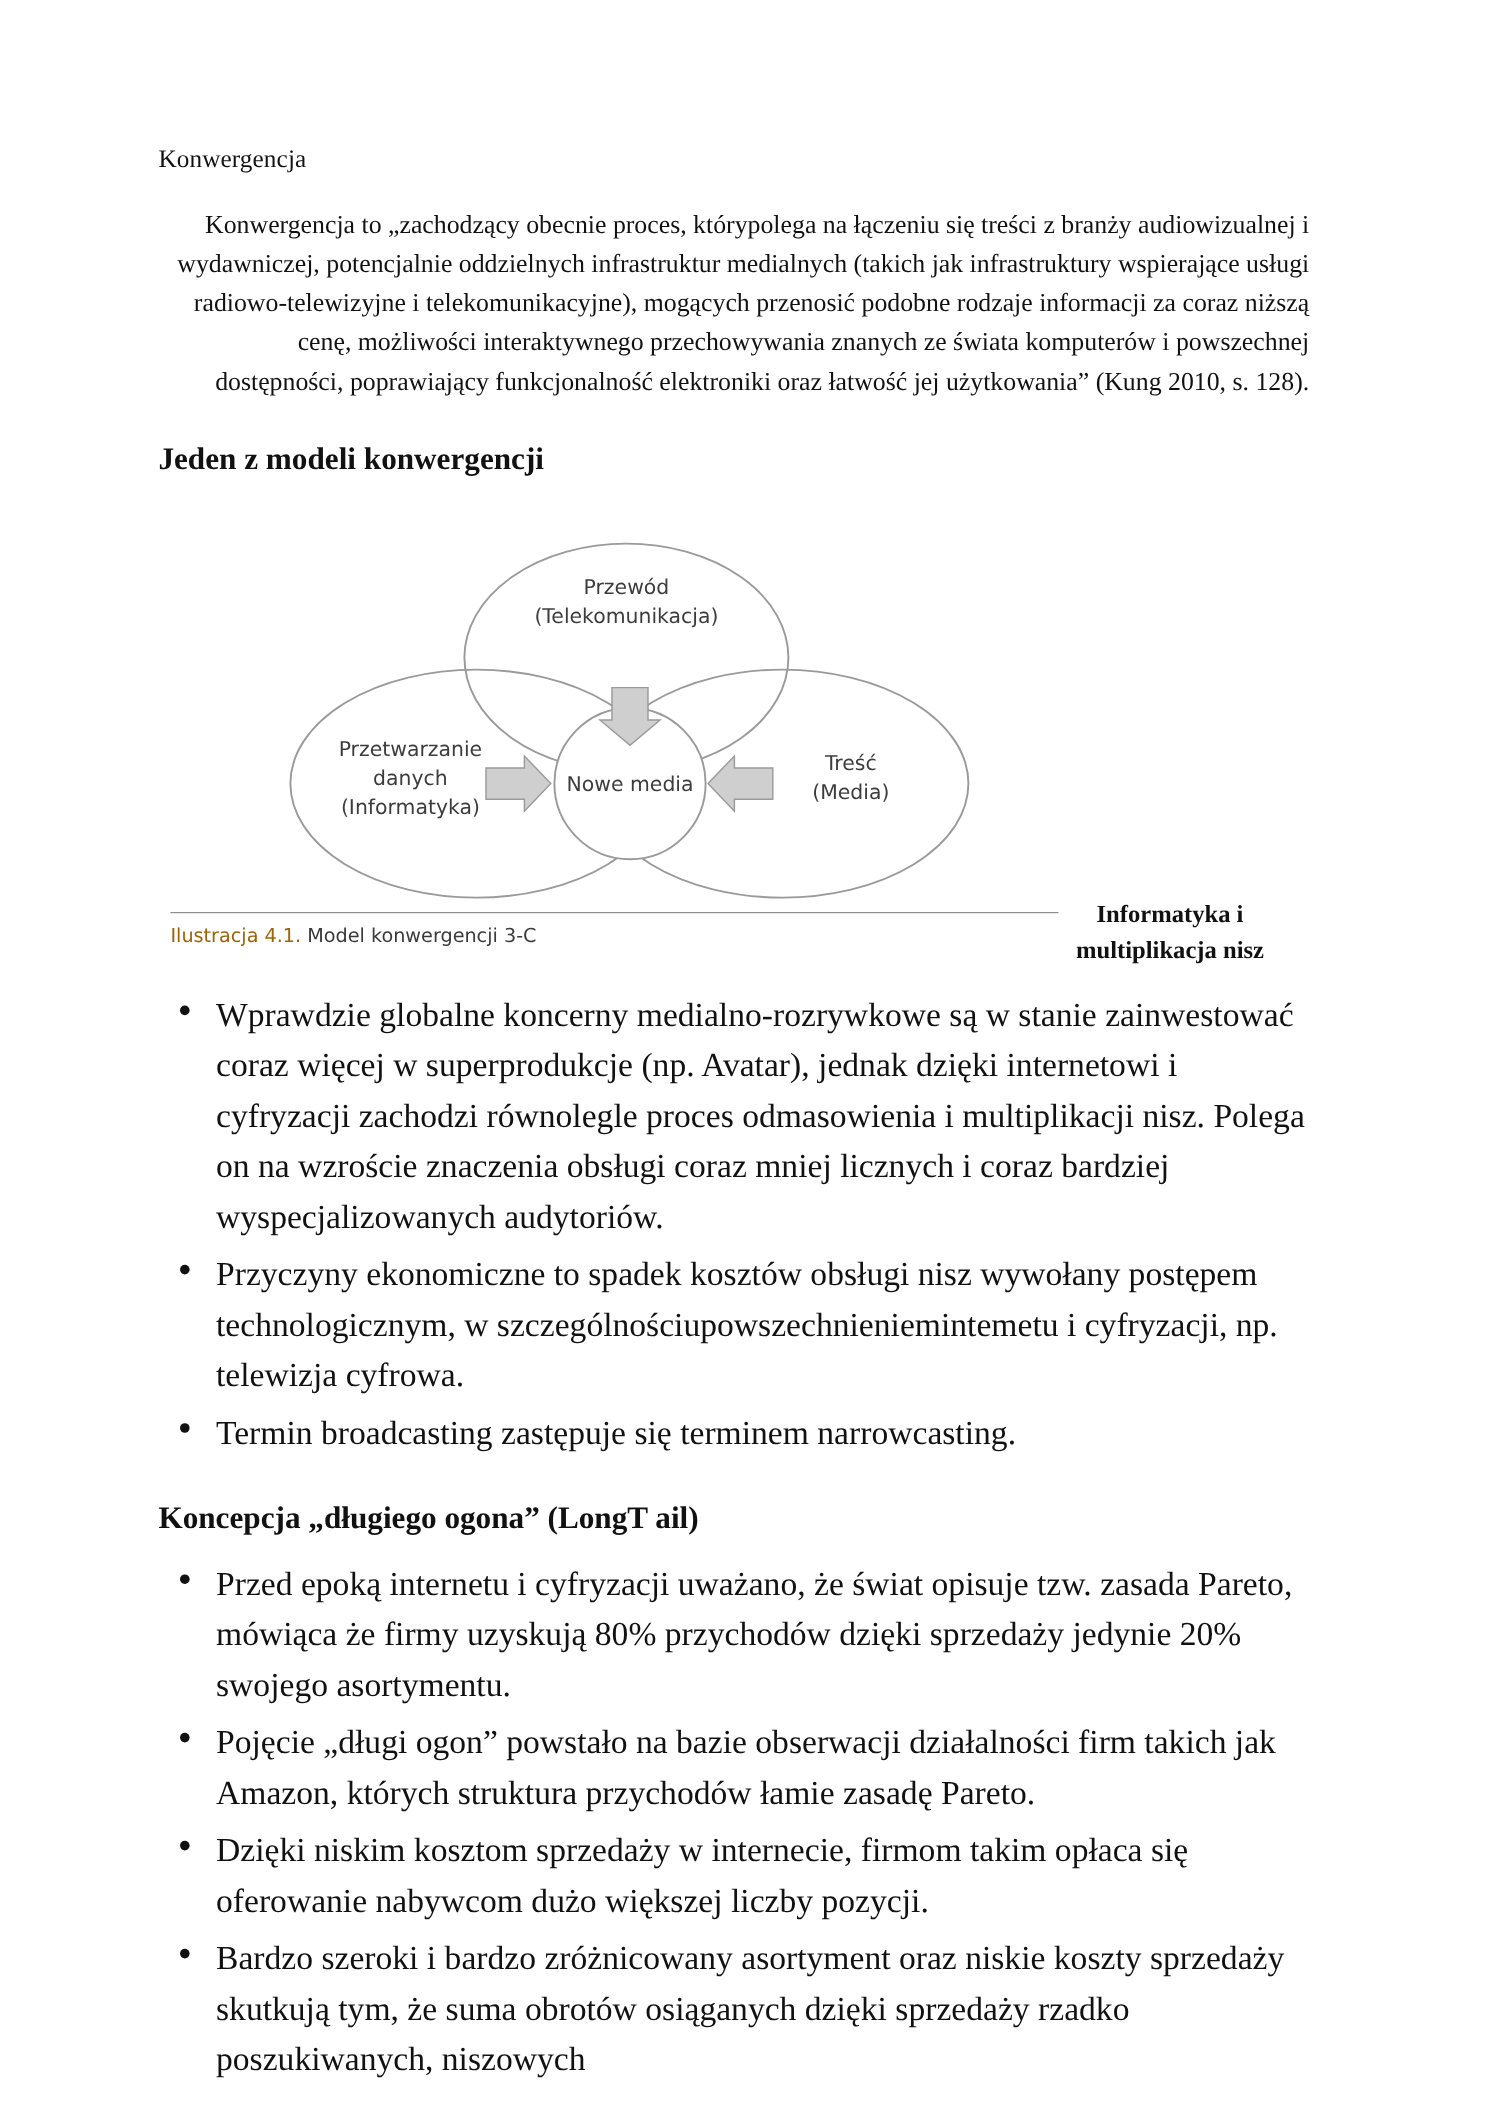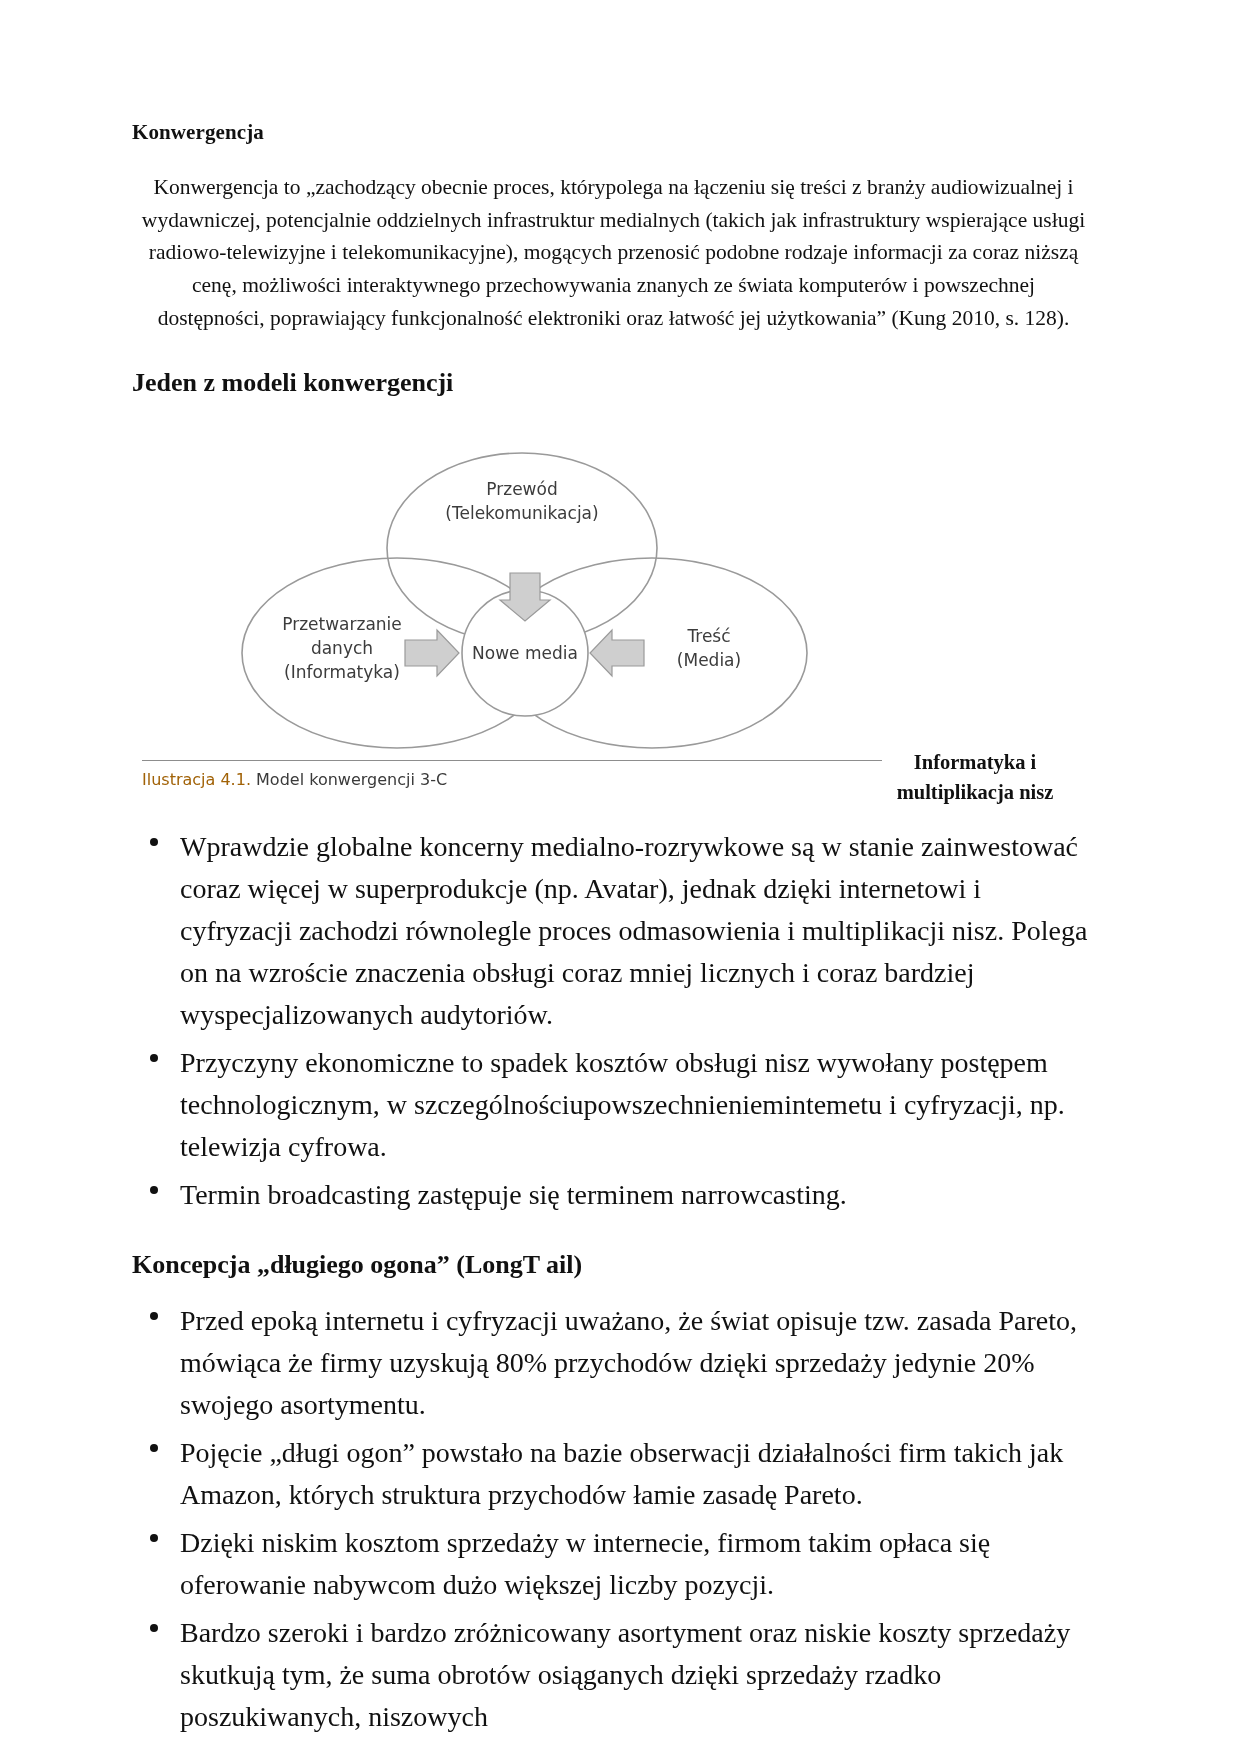--- a/index.html
+++ b/index.html
@@ -18,34 +18,34 @@
   .page {
     position: absolute;
     left: 0; top: 0;
     width: 1240px;
     height: 1754px;
     box-sizing: border-box;
     padding: 120px 145px 0 132px;
   }
   h2.section-title {
     font-size: 21px;
-    font-weight: bold;
+    font-weight: normal;
     margin: 0 0 26px 0;
     letter-spacing: 0.1px;
   }
   h3.sub-title {
     font-size: 26px;
     font-weight: bold;
     margin: 34px 0 20px 0;
   }
   p.body-text {
     font-size: 21.5px;
     line-height: 1.52;
     margin: 4px;
-    text-align: center;
+    text-align: right;
   }
   ul.bullets {
     list-style: none;
     margin: 8px 0 0 0;
     padding: 0;
   }
   ul.bullets > li {
     position: relative;
     font-size: 28px;
     line-height: 1.5;

